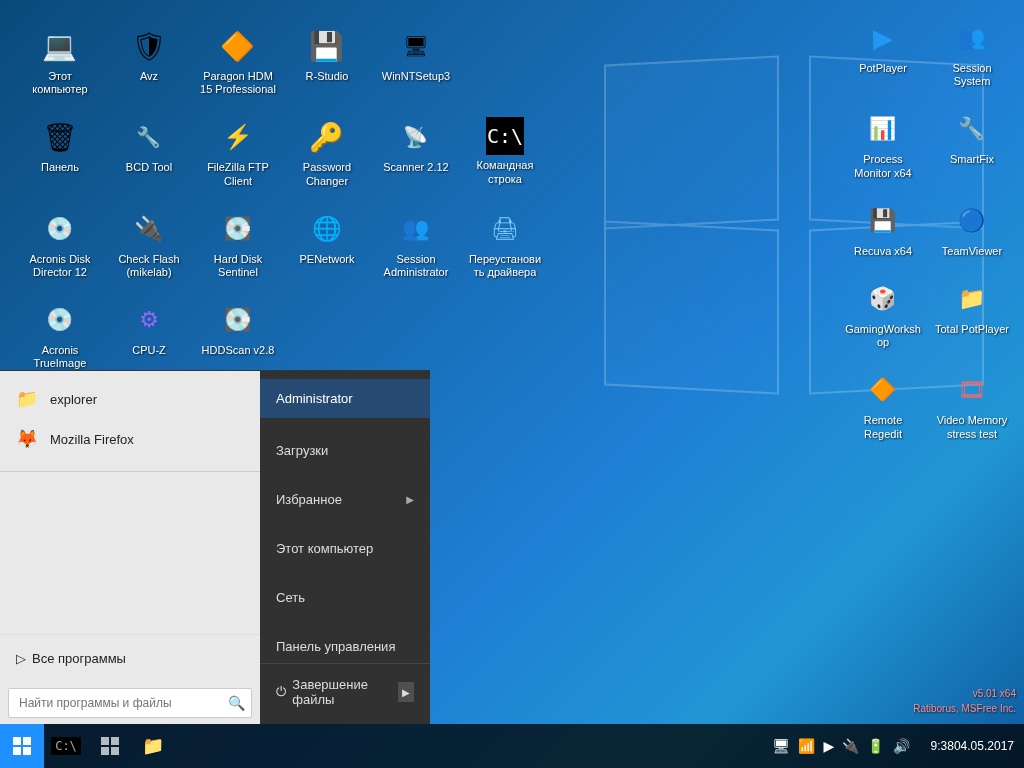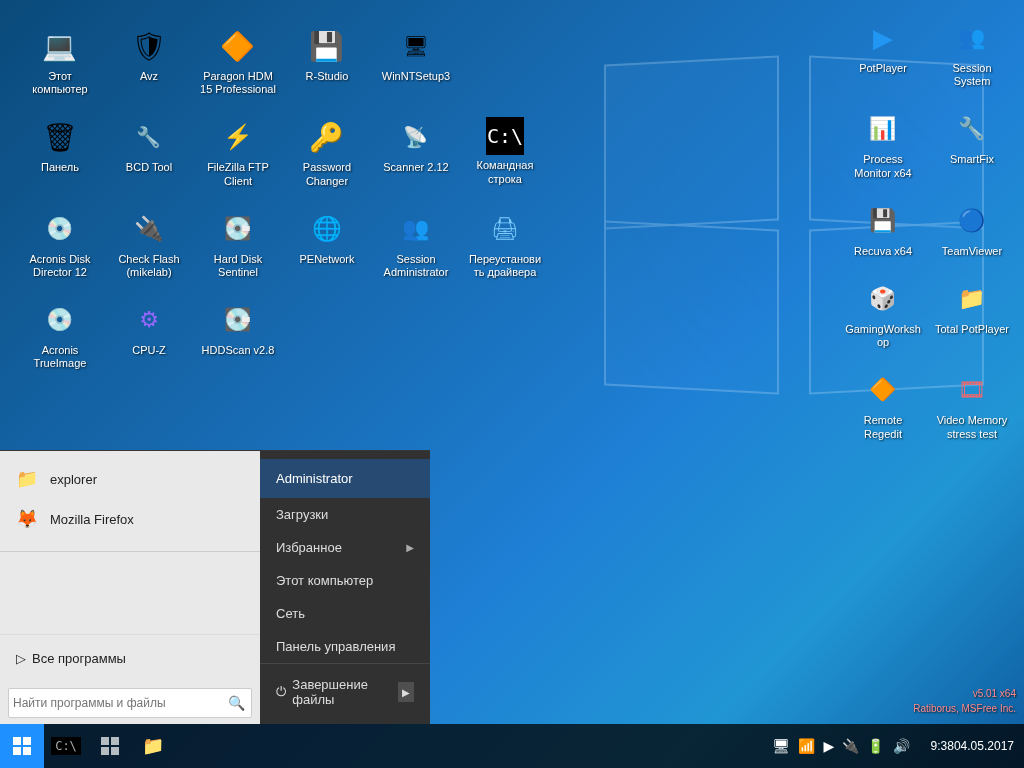--- a/index.html
+++ b/index.html
@@ -229,21 +229,21 @@
       margin: 6px 8px;
       background: white;
       border: 1px solid #ccc;
       border-radius: 2px;
       overflow: hidden;
     }
     .start-search input {
       flex: 1;
       border: none;
       outline: none;
-      padding: 6px 4px;
+      padding: 6px 10px;
       font-size: 12px;
       background: transparent;
     }
     .start-search-btn {
       width: 28px;
       height: 28px;
       display: flex;
       align-items: center;
       justify-content: center;
       cursor: pointer;
@@ -262,20 +262,21 @@
 
     .start-right-item {
       display: flex;
       align-items: center;
       padding: 9px 16px;
       cursor: pointer;
       font-size: 13px;
       color: #ddd;
       position: relative;
       justify-content: space-between;
+      margin-top: 16px;
     }
 
     .start-right-item span.arrow {
       font-size: 10px;
       color: #aaa;
     }
 
     .start-right-bottom {
       margin-top: auto;
       border-top: 1px solid rgba(255,255,255,0.1);

